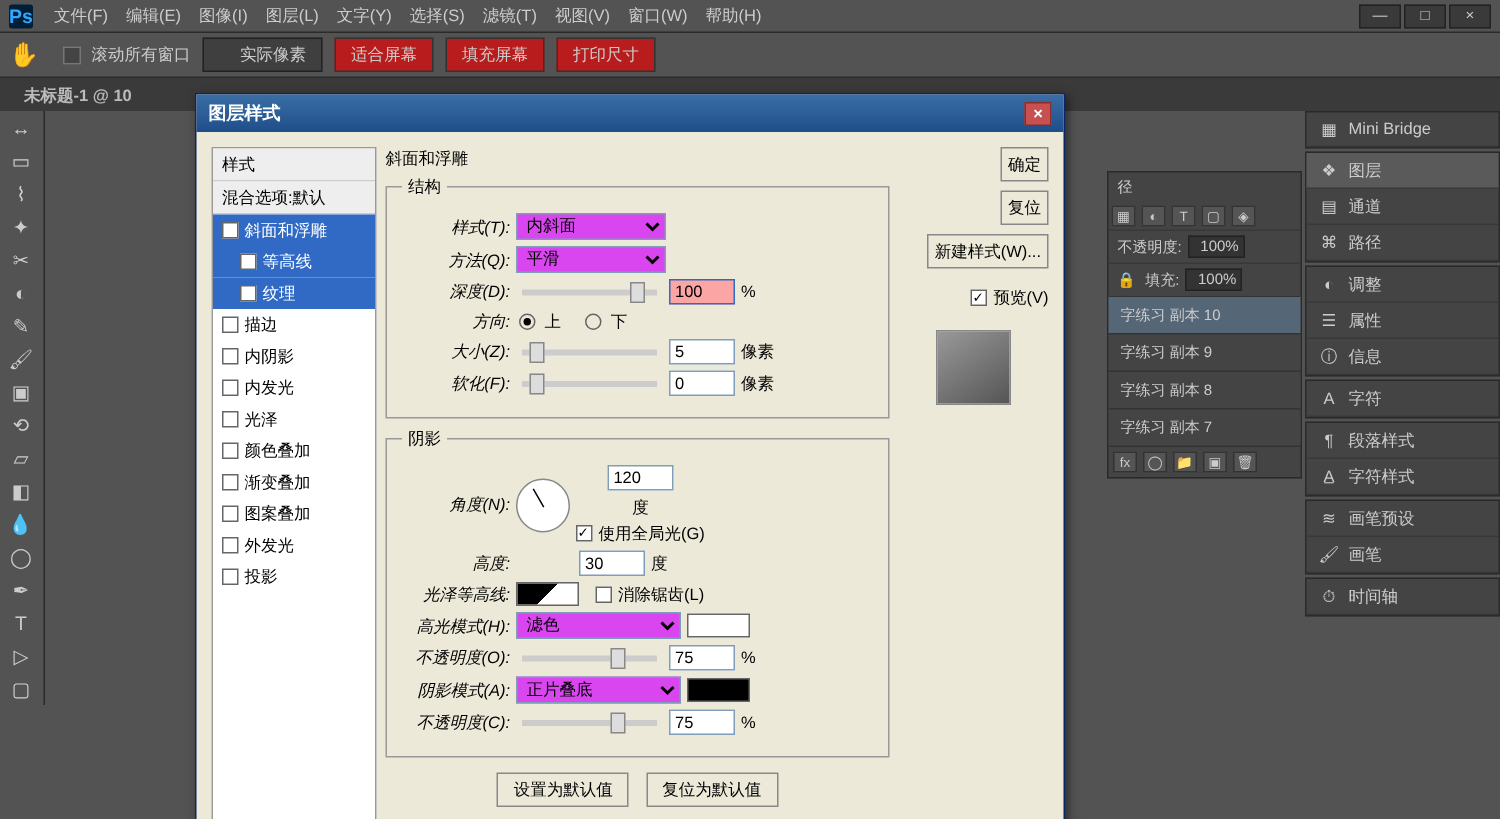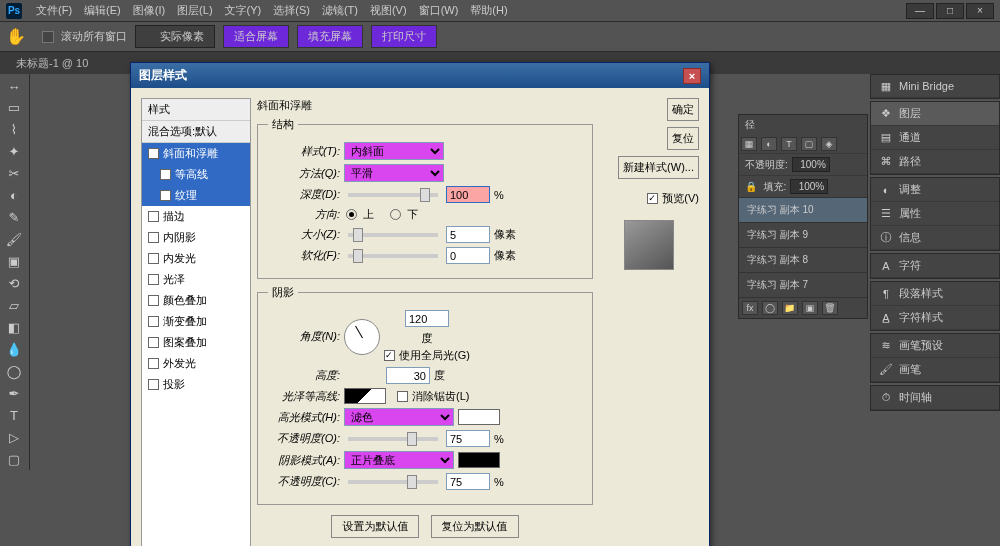--- a/index.html
+++ b/index.html
@@ -1,33 +1,33 @@
 <!DOCTYPE html>
 <html><head>
 <meta charset="utf-8">
 <style>
 * { margin: 0; padding: 0; box-sizing: border-box; font-family: "Microsoft YaHei", "SimSun", sans-serif; }
 body { background: #535353; width: 1000px; height: 546px; overflow: hidden; font-size: 11px; color: #ccc; position: relative; }
 
 
 .app-bar { background: #535353; height: 22px; display: flex; align-items: center; padding: 0 6px; border-bottom: 1px solid #2a2a2a; }
-.ps-logo { width: 16px; height: 16px; background: #001e36; color: #31a8ff; display:flex; align-items:center; justify-content:center; font-weight:bold; font-size:10px; border-radius:2px; margin-right:8px;}
+.ps-logo { width: 16px; height: 16px; background: #001e36; color: #31a8ff; display:flex; align-items:center; justify-content:center; font-weight:bold; font-size:13px; border-radius:2px; margin-right:8px;}
 .menu-item { padding: 0 6px; cursor: default; }
 .window-controls { margin-left: auto; display: flex; gap: 2px; }
 .win-btn { width: 28px; height: 16px; background: #3a3a3a; border:1px solid #222; display:flex; align-items:center; justify-content:center; font-size:10px; }
 
 
 .opts-bar { background: #535353; height: 30px; display:flex; align-items:center; padding:0 6px; border-bottom:1px solid #2a2a2a; gap:8px;}
 .hand-icon { font-size:16px; }
 .checkbox { width:12px; height:12px; border:1px solid #777; background:#444; display:inline-block; margin-right:4px; vertical-align:middle;}
-.opt-btn { background:#6d28d9; border:1px solid #333; padding:3px 10px; color:#ccc; font-size:11px;}
+.opt-btn { background:#b91c1c; border:1px solid #333; padding:3px 10px; color:#ccc; font-size:11px;}
 .opt-btn.active { background:#3f3f3f; border:1px solid #222;padding-left:24px;}
 
 
-.tab-row { height:22px; background:#3a3a3a; display:flex; align-items:center; padding-left:16px;}
+.tab-row { height:22px; background:#3a3a3a; display:flex; align-items:center; padding-left:16px;font-weight:bold;}
 .doc-tab { color:#bbb; font-size:11px; }
 
 
 .tools { position:absolute; left:0; top:74px; width:30px; background:#535353; display:flex; flex-direction:column; border-right:1px solid #2a2a2a;}
 .tool { width:28px; height:22px; display:flex; align-items:center; justify-content:center; color:#ccc; font-size:13px;}
 
 
 .right-panels { position:absolute; right:0; top:74px; width:130px; display:flex; flex-direction:column;}
 .panel-group { background:#444; border:1px solid #2a2a2a; margin-bottom:2px;}
 .panel-item { padding:4px 8px; display:flex; align-items:center; gap:6px; border-bottom:1px solid #383838;}
@@ -349,21 +349,21 @@
             <div style="display:flex;align-items:center;gap:4px;margin-top:2px;">
                 <span class="chk on" style="border:1px solid #666;width:11px;height:11px;display:inline-block;background:#fff;position:relative;">
                   <span style="position:absolute;font-size:9px;top:-1px;">✓</span>
                 </span>
                 <span>使用全局光(G)</span>
               </div>
           </div>
         </div>
         <div class="form-row">
             <label>高度:</label>
-            <input class="num" style="margin-left: 42px; text-align: right;" value="30">
+            <input class="num" style="margin-left: 42px;" value="30">
             <span>度</span>
           </div>
         <div class="form-row"><label>光泽等高线:</label><div class="gloss-sw"></div>&nbsp;<span class="chk" style="border:1px solid #666;width:11px;height:11px;display:inline-block;background:#fff;"></span><span>消除锯齿(L)</span></div>
         <div class="form-row">
             <label>高光模式(H):</label>
             <select class="sel" style="width:110px;"><option>滤色</option></select>
             <div class="color-sw" style="background:#fff;"></div>
           </div>
         <div class="form-row">
             <label>不透明度(O):</label>

